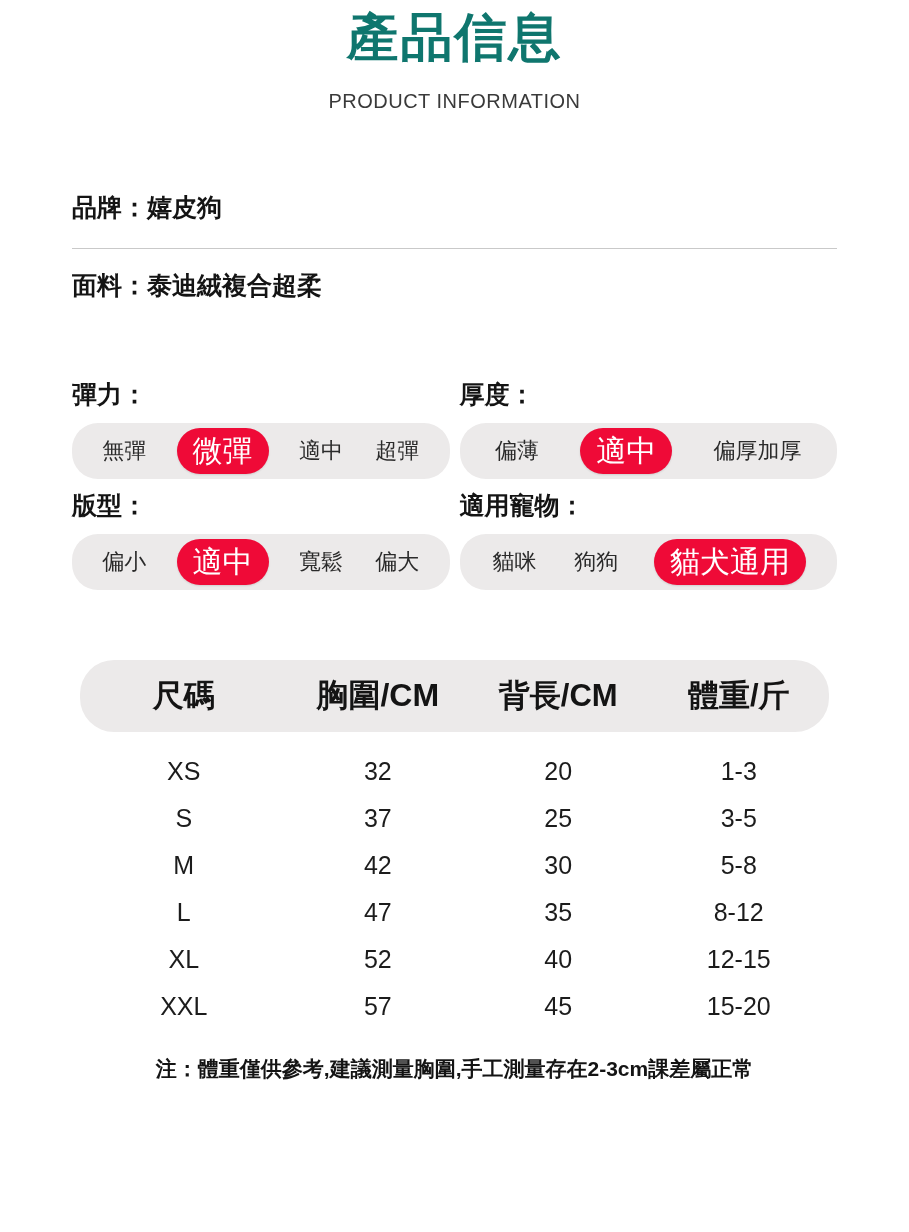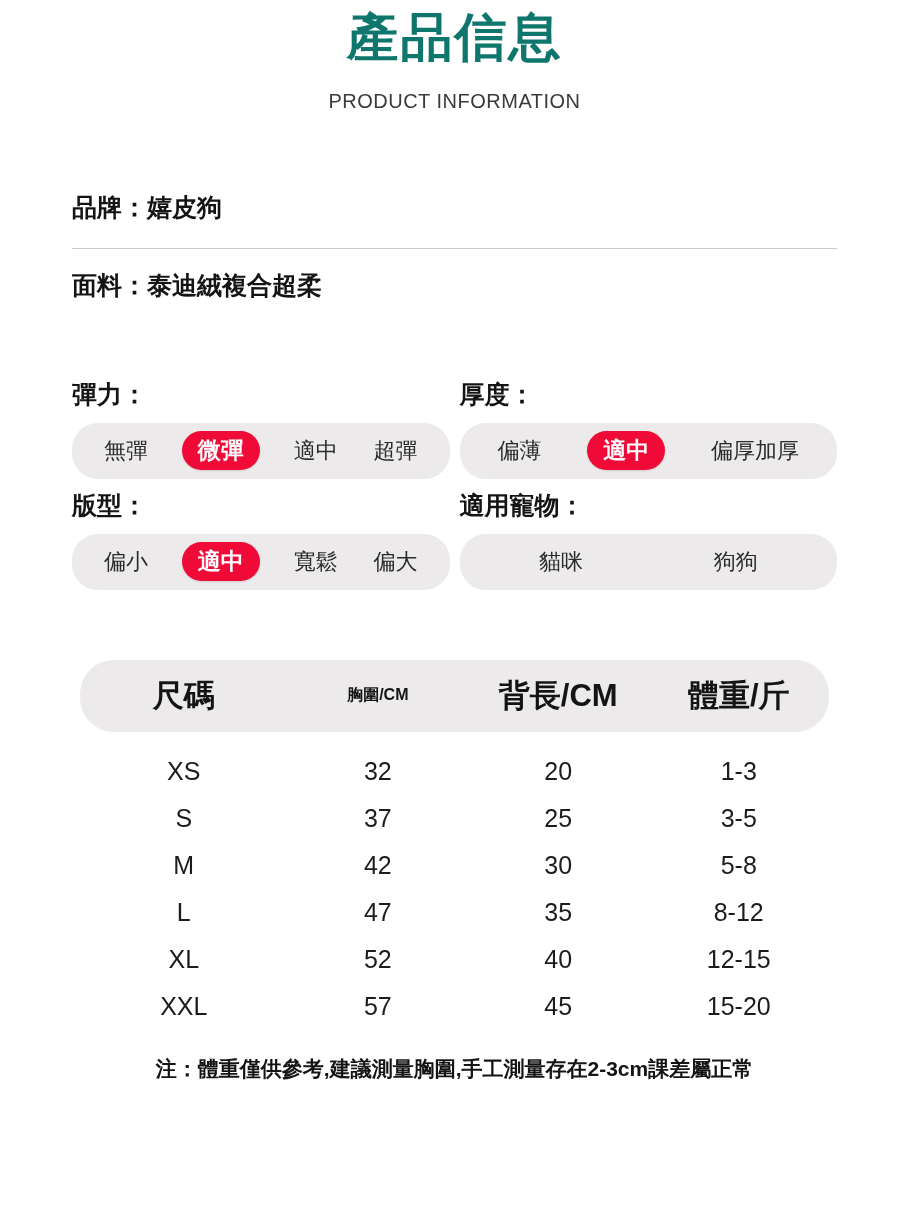--- a/index.html
+++ b/index.html
@@ -82,24 +82,24 @@
   }
   .opt {
     font-size: 22px;
     color: #2b2b2b;
     white-space: nowrap;
     padding: 0 2px;
   }
   .opt.sel {
     background: #ef0a37;
     color: #ffffff;
-    font-weight: bold;
+    font-weight: normal;
     border-radius: 26px;
     padding: 8px 16px;
-    font-size: 23px;
+    font-size: 30px;
     line-height: 1;
     box-shadow: 0 1px 2px rgba(0,0,0,0.12);
   }
   .opt.pair {
     letter-spacing: 0px;
   }
 
   
   .table-wrap {
     margin: 70px 80px 0 80px;
@@ -114,21 +114,21 @@
     text-align: center;
   }
   .th {
     font-weight: bold;
     color: #141414;
   }
   .th.big {
     font-size: 31px;
   }
   .th.mid {
-    font-size: 16px;
+    font-size: 32px;
   }
   .table-body {
     margin-top: 16px;
   }
   .tr {
     display: grid;
     grid-template-columns: 1.15fr 1fr 1fr 1fr;
     text-align: center;
     height: 47px;
     align-items: center;
@@ -190,20 +190,21 @@
       <span class="opt">寬鬆</span>
       <span class="opt">偏大</span>
     </div>
   </div>
 
   <div class="attr-cell">
     <div class="attr-label">適用寵物：</div>
     <div class="pill-bar">
       <span class="opt">貓咪</span>
       <span class="opt">狗狗</span>
+      <span class="opt sel">貓犬通用</span>
     </div>
   </div>
 
 </div>
 
 <div class="table-wrap">
   <div class="table-head">
     <div class="th big">尺碼</div>
     <div class="th mid">胸圍/CM</div>
     <div class="th big">背長/CM</div>

